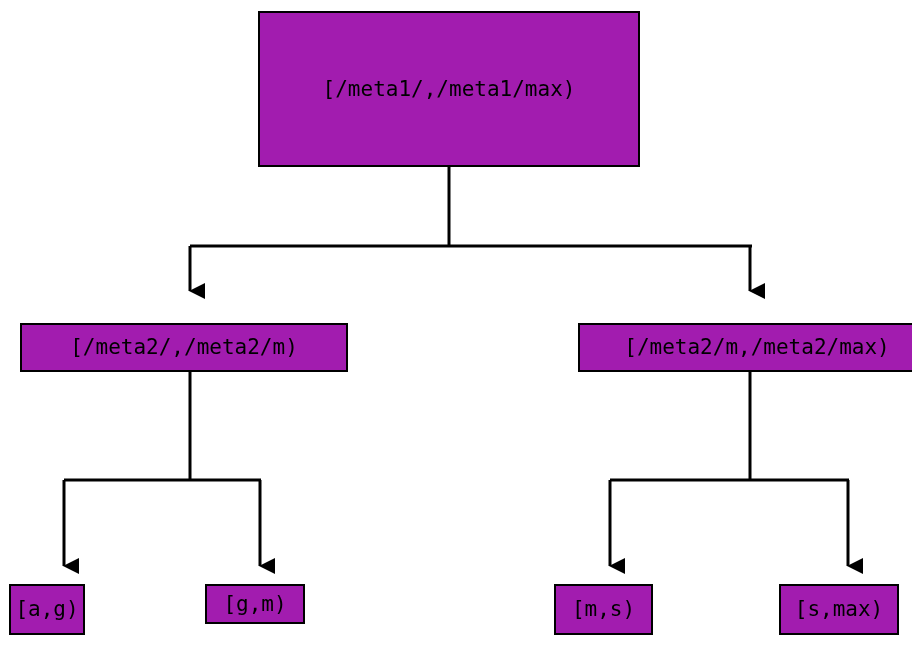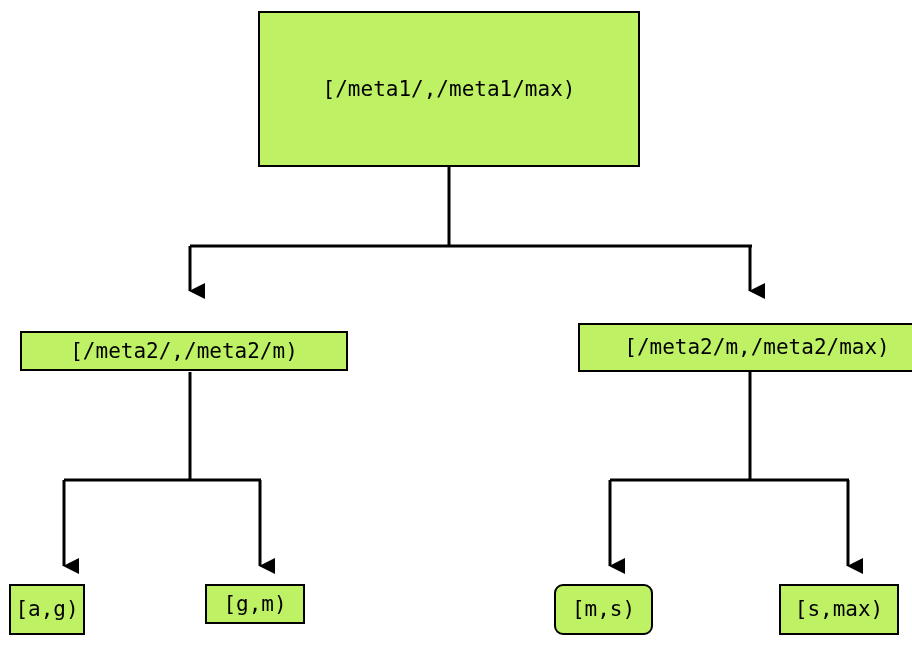--- a/index.html
+++ b/index.html
@@ -20,21 +20,21 @@
     left: 0;
     top: 0;
     width: 912px;
     height: 652px;
     pointer-events: none;
   }
   .node {
     position: absolute;
     box-sizing: border-box;
     border: 2px solid #000000;
-    background: #bef264;
+    background: #a21caf;
     display: flex;
     align-items: center;
     justify-content: center;
     color: #000000;
     white-space: pre;
   }
   .node-label {
     display: block;
     line-height: 1;
     letter-spacing: 0px;
@@ -73,37 +73,37 @@
       <path d="M 610,480 L 849,480"></path>
       <path d="M 610,480 L 610,566" marker-end="url(#arrowdown)"></path>
       <path d="M 848,480 L 848,566" marker-end="url(#arrowdown)"></path>
     </g>
   </svg>
 
   <div class="node node-root" style="left:258px; top:11px; width:382px; height:156px;">
     <span class="node-label">[/meta1/,/meta1/max)</span>
   </div>
 
-  <div class="node node-mid" style="left:20px; top:323px; width:328px; height:40px;margin-top:8px;">
+  <div class="node node-mid" style="left:20px; top:323px; width:328px; height:49px;">
     <span class="node-label">[/meta2/,/meta2/m)</span>
   </div>
 
   <div class="node node-mid" style="left:578px; top:323px; width:358px; height:49px;">
     <span class="node-label">[/meta2/m,/meta2/max)</span>
   </div>
 
   <div class="node node-leaf" style="left:9px; top:584px; width:76px; height:51px;">
     <span class="node-label">[a,g)</span>
   </div>
 
   <div class="node node-leaf" style="left:205px; top:584px; width:100px; height:40px;">
     <span class="node-label">[g,m)</span>
   </div>
 
-  <div class="node node-leaf" style="left:554px; top:584px; width:99px; height:51px;border-radius:9px;">
+  <div class="node node-leaf" style="left:554px; top:584px; width:99px; height:51px;">
     <span class="node-label">[m,s)</span>
   </div>
 
   <div class="node node-leaf" style="left:779px; top:584px; width:120px; height:51px;">
     <span class="node-label">[s,max)</span>
   </div>
 
 </div>
 
 </body></html>

